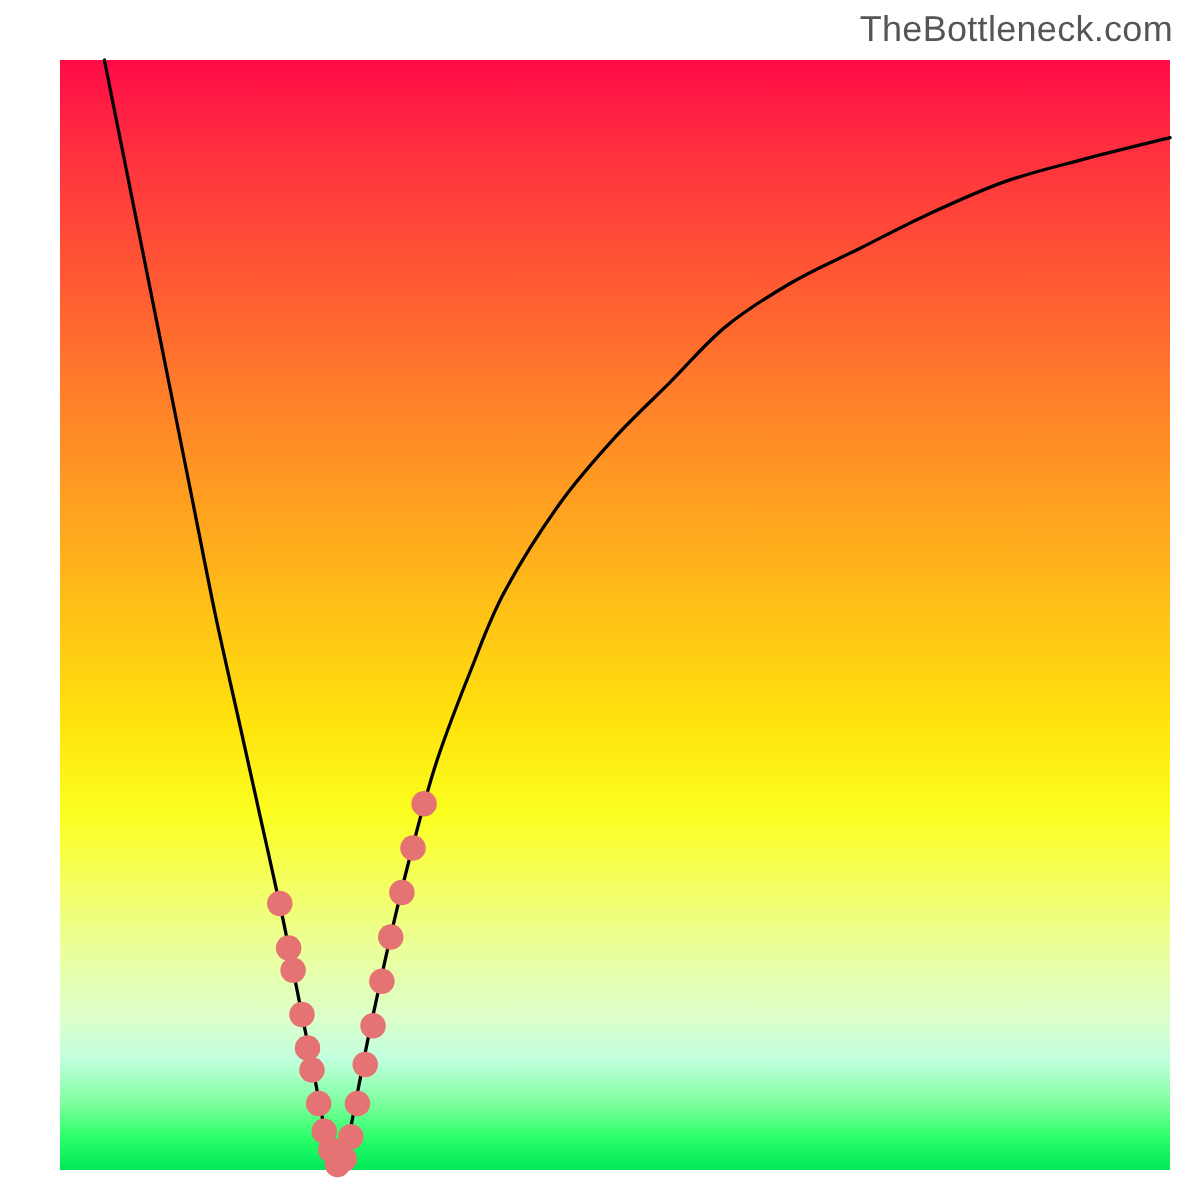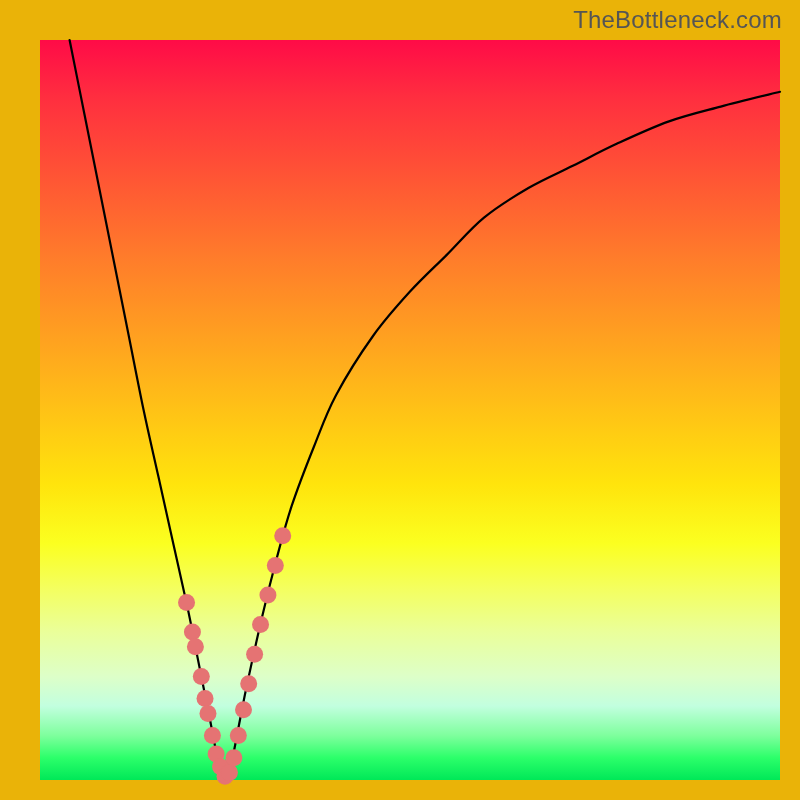--- a/index.html
+++ b/index.html
@@ -10,21 +10,21 @@
     overflow: hidden;
     background: #000;
     font-family: Arial, Helvetica, sans-serif;
   }
   .frame {
     position: absolute;
     left: 0;
     top: 0;
     width: 800px;
     height: 800px;
-    background: #eab308;
+    background: #ffffff;
   }
   .plot-area {
     position: absolute;
     left: 40px;
     top: 40px;
     width: 740px;
     height: 740px;
     
     background: linear-gradient(to bottom,
       #ff0b47 0%,

